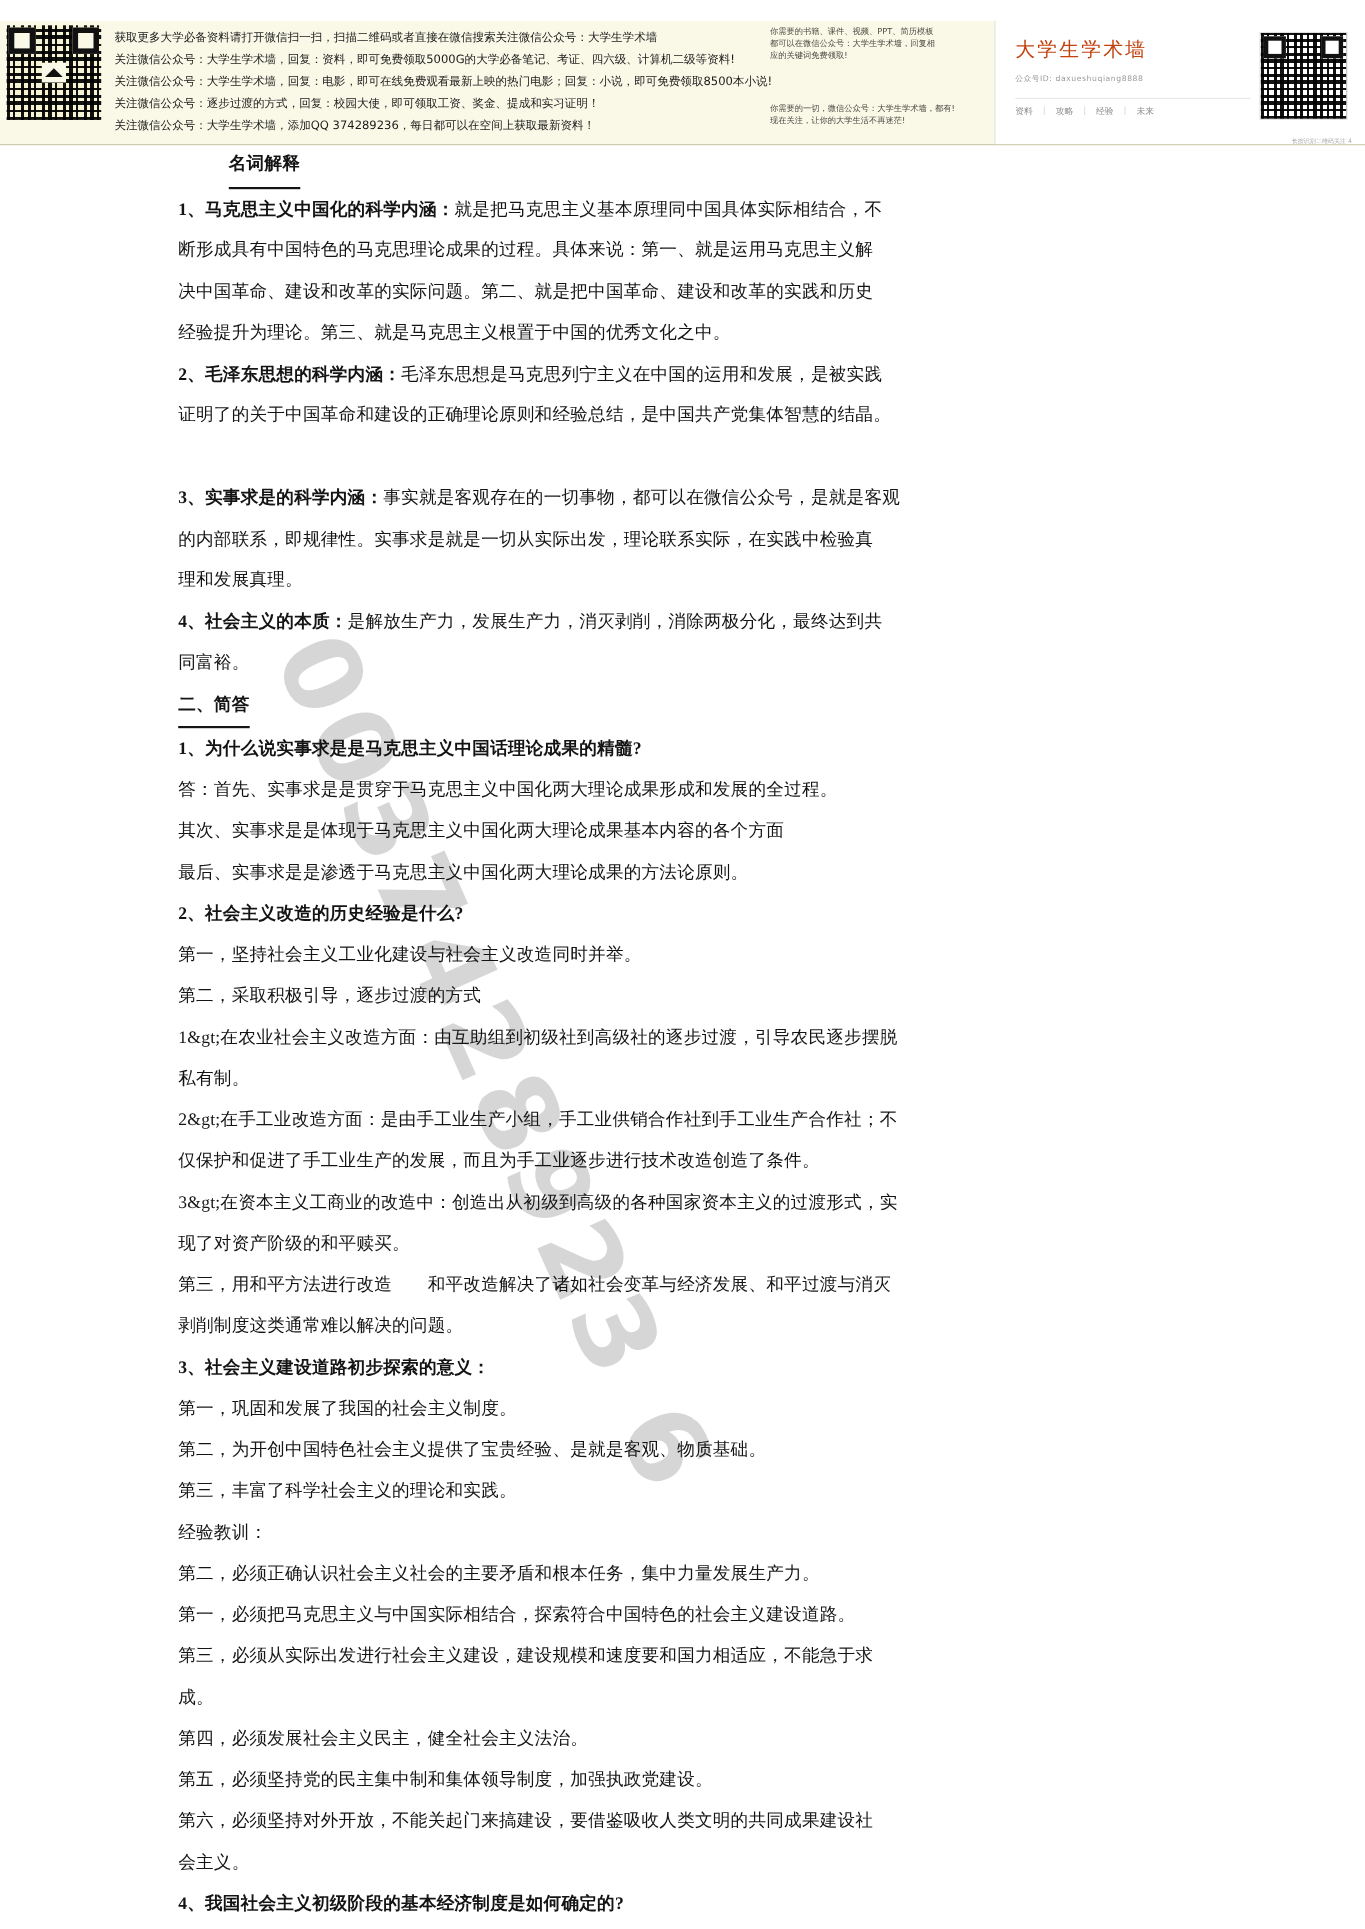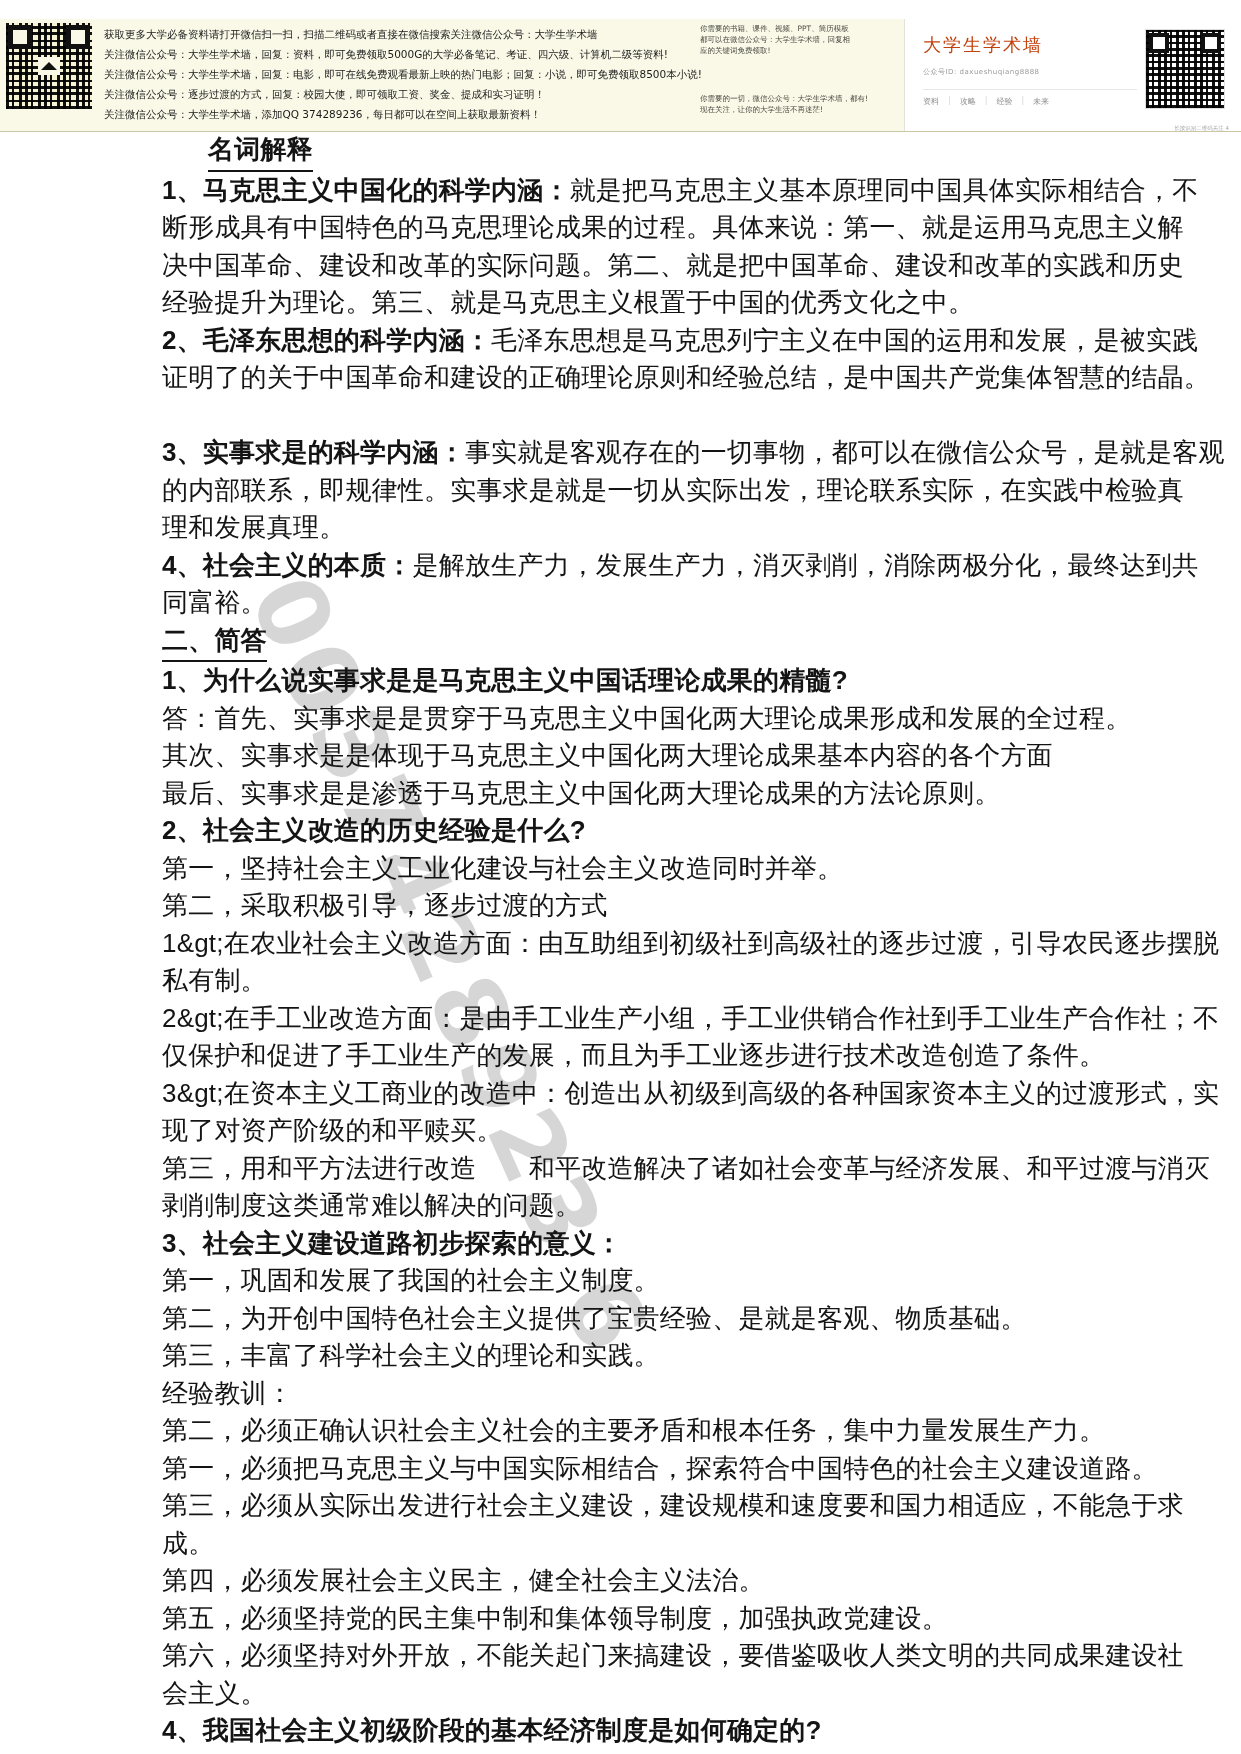--- a/index.html
+++ b/index.html
@@ -181,26 +181,26 @@
   
   .doc {
     position: absolute;
     left: 0;
     top: 113px;
     width: 1241px;
     padding: 18px 120px 0 162px;
     box-sizing: border-box;
   }
   .ln {
-    font-size: 26px;
+    font-size: 16px;
     line-height: 37.5px;
     color: #141414;
     letter-spacing: 0.2px;
     white-space: nowrap;
-    font-family: Liberation Sans, sans-serif;
+    font-family: Liberation Serif, serif;
   }
   .ln.b { font-weight: bold; }
   .ln.head-u {
     font-weight: bold;
     display: inline-block;
     border-bottom: 2px solid #141414;
     padding-bottom: 1px;
     white-space: nowrap;
   }
   .head-row { line-height: 37.5px; }

